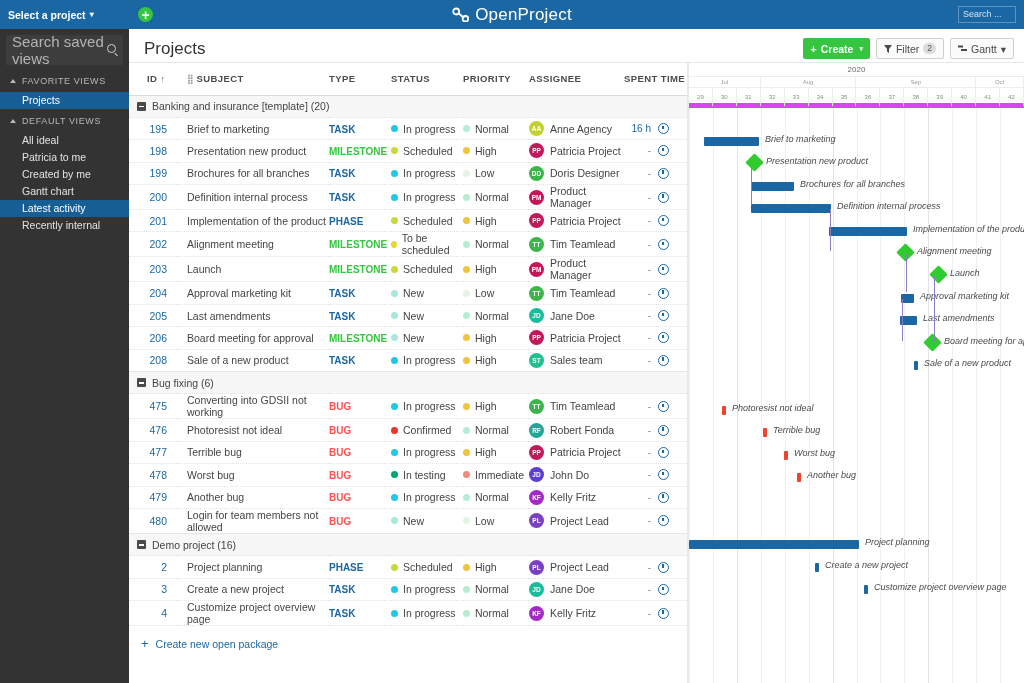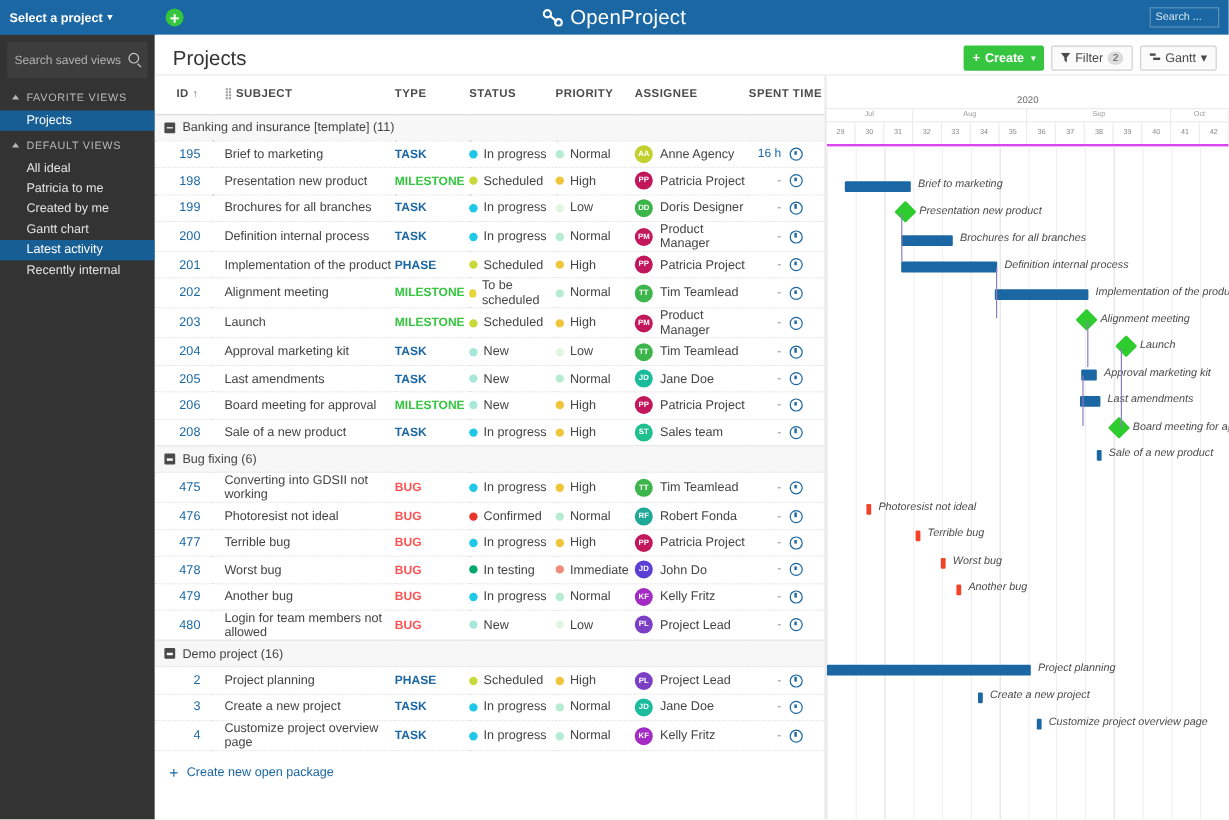--- a/index.html
+++ b/index.html
@@ -49,21 +49,21 @@
   
   .sidebar {
     position: absolute; top: 29px; left: 0; width: 129px; height: 654px;
     background: #333333;
   }
   .side-search {
     position: relative; height: 30px; margin: 6px 6px 4px 6px;
     background: #3d3d3d; display: flex; align-items: center;
   }
   .side-search span {
-    color: #b3b3b3; font-size: 10px; padding-left: 6px;
+    color: #b3b3b3; font-size: 15px; padding-left: 6px;
   }
   .side-search .mag {
     position: absolute; right: 7px; top: 9px;
     width: 9px; height: 9px; border: 1.3px solid #cfcfcf; border-radius: 50%;
   }
   .side-search .mag::after {
     content: ''; position: absolute; right: -3px; bottom: -3px;
     width: 4px; height: 1.3px; background: #cfcfcf;
     transform: rotate(45deg);
   }
@@ -174,21 +174,21 @@
     content: ''; position: absolute; left: 3.3px; top: 1.6px;
     width: 1.4px; height: 3.4px; background: #1a67a3;
   }
   .newwp {
     display: flex; align-items: center; gap: 7px;
     padding: 10px 0 0 12px; color: #1a67a3; font-size: 10.5px;
   }
   .newwp .pl { font-size: 13px; }
 
   
-  .g-head { position: relative; height: 45px; border-bottom: 2px solid #d946ef; margin-top: 14px; }
+  .g-head { position: relative; height: 45px; border-bottom: 5px solid #d946ef; }
   .g-year {
     height: 14px; line-height: 14px; text-align: center;
     font-size: 8px; color: #6b6b6b; border-bottom: 1px solid #ececec;
   }
   .g-months { display: flex; height: 11px; }
   .g-month {
     font-size: 6px; color: #9a9a9a; text-align: center; line-height: 11px;
     border-right: 1px solid #ececec; border-bottom: 1px solid #ececec;
   }
   .g-weeks { display: flex; height: 18px; }
@@ -330,21 +330,21 @@
               <th class="c-prio"><span>PRIORITY</span></th>
               <th class="c-asg"><span>ASSIGNEE</span></th>
               <th class="c-time"><span>SPENT TIME</span></th>
             </tr>
           </thead>
           <tbody id="tbody">
               <tr class="grouprow">
                 <td colspan="7">
                   <div class="grp-inner">
                     <span class="grp-icon"></span>
-                    <span>Banking and insurance [template] (11)</span>
+                    <span>Banking and insurance [template] (20)</span>
                   </div>
                 </td>
               </tr>
               <tr>
                 <td class="c-id"><span class="id-link">195</span></td>
                 <td class="c-sub"><span>Brief to marketing</span></td>
                 <td class="c-type"><span class="type-txt t-TASK">TASK</span></td>
                 <td class="c-stat">
                   <span class="cell-flex">
                     <i class="dot" style="background:#1ec8e8"></i>

